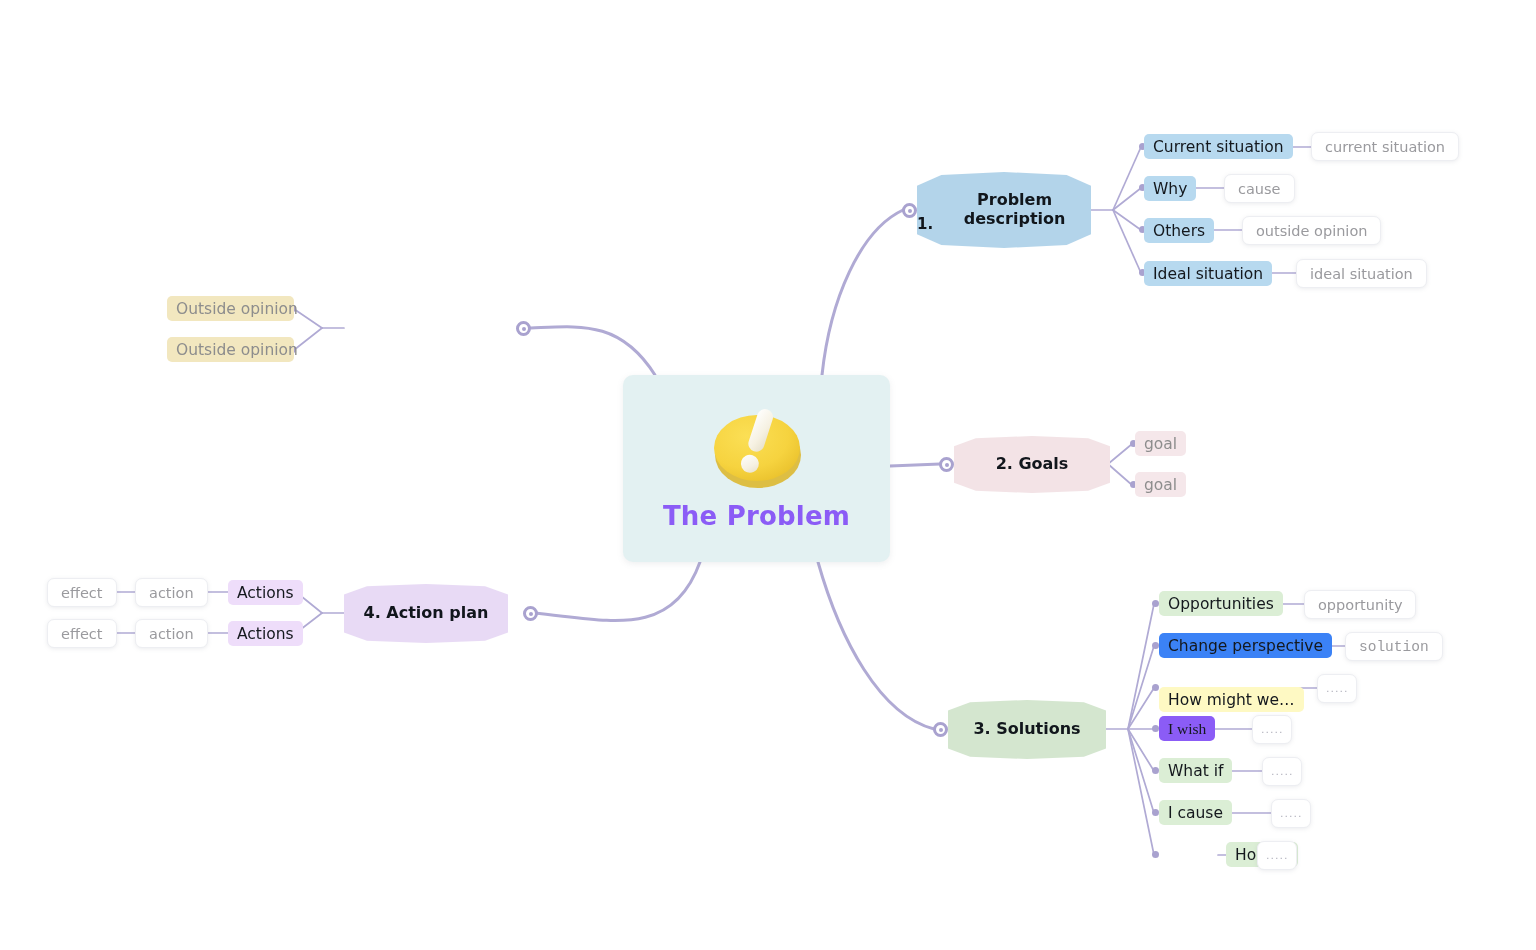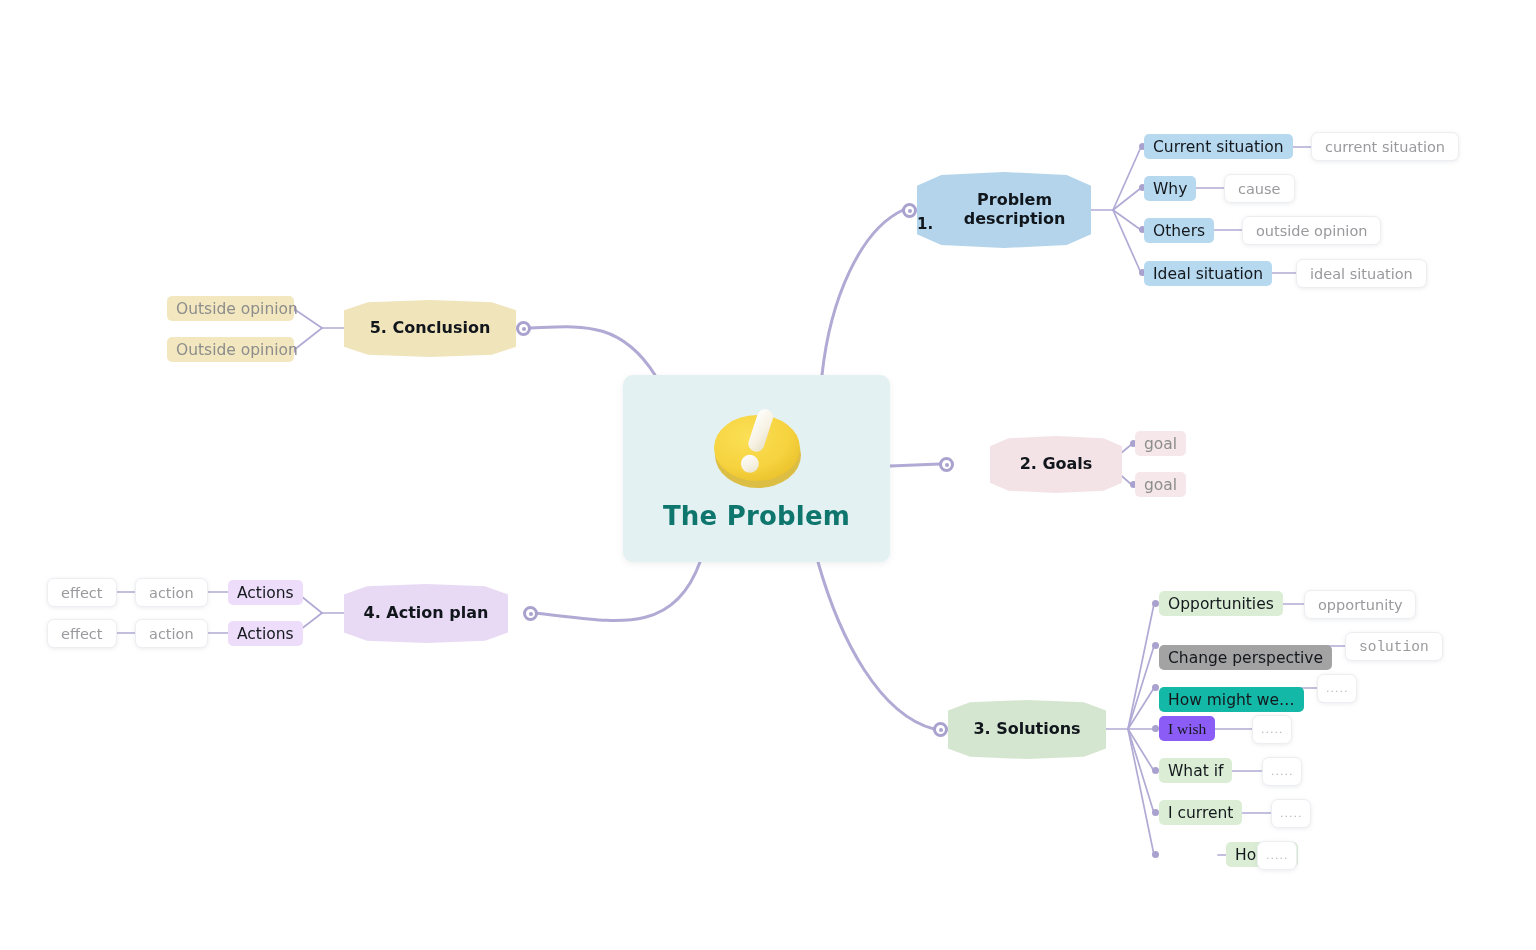--- a/index.html
+++ b/index.html
@@ -13,21 +13,21 @@
 
   
   .root{
     position:absolute;left:623px;top:375px;width:267px;height:187px;
     background:#e3f1f2;border-radius:10px;
     box-shadow:0 2px 6px rgba(120,130,140,.13);
     display:flex;flex-direction:column;align-items:center;justify-content:flex-start;
   }
   .root-icon{margin-top:18px;width:112px;height:104px;position:relative;}
   .root-title{
-    font-size:26px;font-weight:700;color:#0f766e;letter-spacing:.2px;
+    font-size:26px;font-weight:700;color:#8b5cf6;letter-spacing:.2px;
     margin-top:4px;
   }
 
   
   .hex{
     position:absolute;
     display:flex;align-items:center;justify-content:center;
     font-size:16px;font-weight:700;color:#11161c;
     text-align:center;line-height:1.18;
     clip-path:polygon(0% 18%, 14% 4%, 50% 0%, 86% 4%, 100% 18%, 100% 82%, 86% 96%, 50% 100%, 14% 96%, 0% 82%);
@@ -194,21 +194,21 @@
   </div>
 
   <div class="dot" style="left:1139px;top:269px;"></div>
   <div class="chip" style="left:1144px;top:261px;background:#b7d9ef;">
     <span>Ideal situation</span>
   </div>
   <div class="leaf" style="left:1296px;top:259px;">
     <span>ideal situation</span>
   </div>
 
-  <div class="hex" style="left:954px;top:436px;width:132px;height:57px;background:#f3e3e6;margin-left:36px;">
+  <div class="hex" style="left:954px;top:436px;width:156px;height:57px;background:#f3e3e6;">
     <span>2. Goals</span>
   </div>
   <div class="toggle" style="left:939px;top:457px;"></div>
 
   <div class="dot" style="left:1130px;top:440px;"></div>
   <div class="chip muted" style="left:1135px;top:431px;background:#f5e7ea;">
     <span>goal</span>
   </div>
 
   <div class="dot" style="left:1130px;top:481px;"></div>
@@ -223,29 +223,29 @@
 
   <div class="dot" style="left:1152px;top:600px;"></div>
   <div class="chip" style="left:1159px;top:591px;background:#dbeed5;">
     <span>Opportunities</span>
   </div>
   <div class="leaf" style="left:1304px;top:590px;">
     <span>opportunity</span>
   </div>
 
   <div class="dot" style="left:1152px;top:642px;"></div>
-  <div class="chip" style="left:1159px;top:633px;background:#a3a3a3;margin-top:12px;">
+  <div class="chip" style="left:1159px;top:633px;background:#3b82f6;">
     <span>Change perspective</span>
   </div>
   <div class="leaf" style="left:1345px;top:632px;font-family:Liberation Mono, monospace;">
     <span>solution</span>
   </div>
 
   <div class="dot" style="left:1152px;top:684px;"></div>
-  <div class="chip" style="left:1159px;top:687px;background:#14b8a6;">
+  <div class="chip" style="left:1159px;top:687px;background:#fef9c3;">
     <span>How might we…</span>
   </div>
   <div class="leaf dots" style="left:1317px;top:674px;">
     <span>.....</span>
   </div>
 
   <div class="dot" style="left:1152px;top:725px;"></div>
   <div class="chip" style="left:1159px;top:716px;background:#8b5cf6;font-family:Liberation Serif, serif;">
     <span>I wish</span>
   </div>
@@ -256,21 +256,21 @@
   <div class="dot" style="left:1152px;top:767px;"></div>
   <div class="chip" style="left:1159px;top:758px;background:#dbeed5;">
     <span>What if</span>
   </div>
   <div class="leaf dots" style="left:1262px;top:757px;">
     <span>.....</span>
   </div>
 
   <div class="dot" style="left:1152px;top:809px;"></div>
   <div class="chip" style="left:1159px;top:800px;background:#dbeed5;">
-    <span>I current</span>
+    <span>I cause</span>
   </div>
   <div class="leaf dots" style="left:1271px;top:799px;">
     <span>.....</span>
   </div>
 
   <div class="dot" style="left:1152px;top:851px;"></div>
   <div class="chip" style="left:1226px;top:842px;background:#dbeed5;">
     <span>How to</span>
   </div>
   <div class="leaf dots" style="left:1257px;top:841px;">
@@ -297,23 +297,20 @@
   <div class="chip" style="left:228px;top:621px;background:#eeddfa;">
     <span>Actions</span>
   </div>
   <div class="leaf" style="left:135px;top:619px;">
     <span>action</span>
   </div>
   <div class="leaf" style="left:47px;top:619px;">
     <span>effect</span>
   </div>
 
-  <div class="hex" style="left:344px;top:300px;width:172px;height:57px;background:#f0e4bb;">
-    <span>5. Conclusion</span>
-  </div>
   <div class="toggle" style="left:516px;top:321px;"></div>
 
   <div class="dot" style="left:289px;top:305px;"></div>
   <div class="chip muted" style="left:167px;top:296px;background:#f2e7bf;width:127px;">
     <span>Outside opinion</span>
   </div>
 
   <div class="dot" style="left:289px;top:346px;"></div>
   <div class="chip muted" style="left:167px;top:337px;background:#f2e7bf;width:127px;">
     <span>Outside opinion</span>

